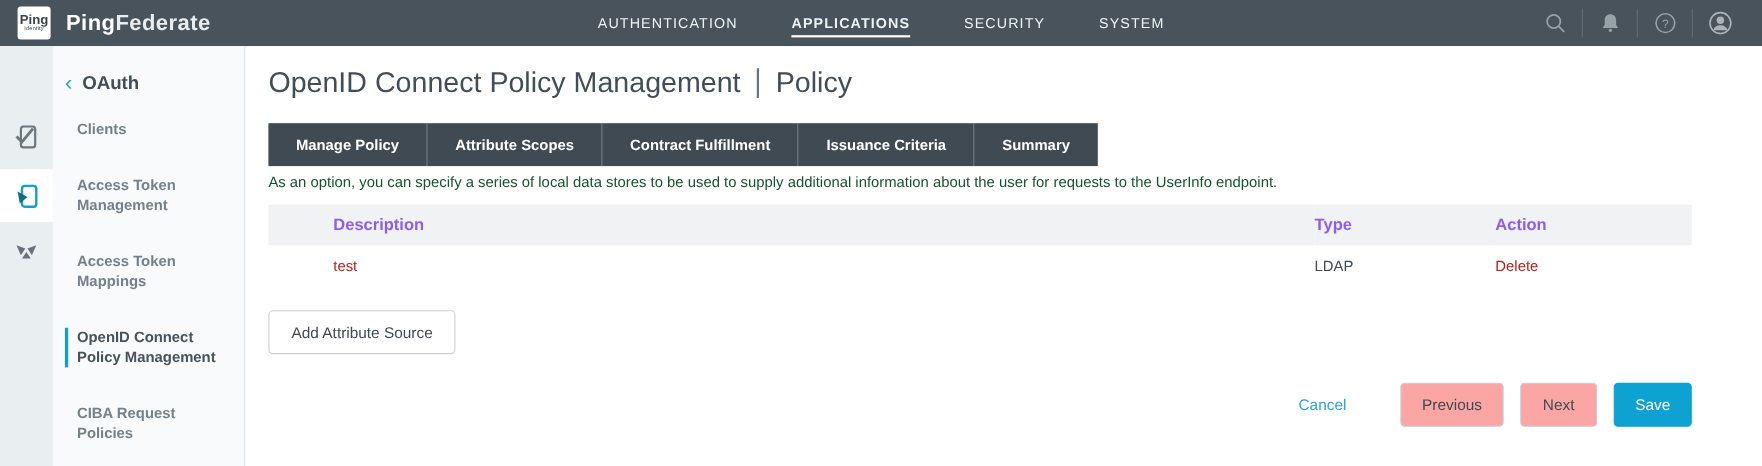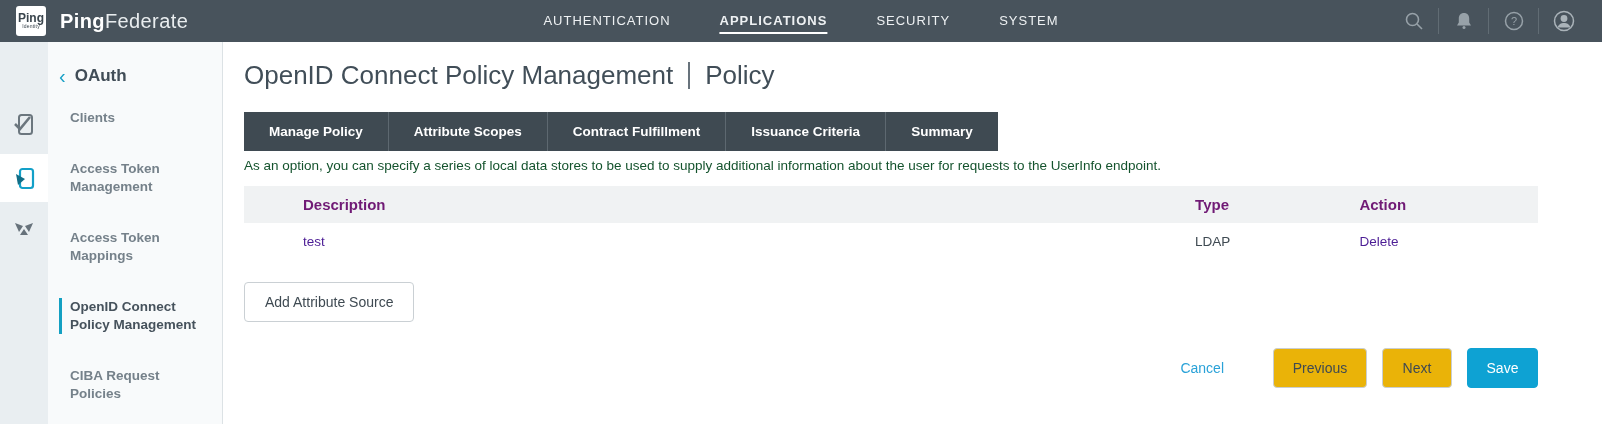--- a/index.html
+++ b/index.html
@@ -9,21 +9,21 @@
 
   
   .topbar { position:absolute; top:0; left:0; right:0; height:42px; background:#48535c;
             display:flex; align-items:center; padding:0 14px; }
   .logo-box { width:30px; height:30px; background:#fff; border-radius:3px; margin-left:2px;
               display:flex; flex-direction:column; align-items:center; justify-content:center; cursor:pointer; }
   .logo-box .lg { font-size:12px; font-weight:700; color:#3a454d; line-height:11px; }
   .logo-box .sm { font-size:5px; color:#3a454d; line-height:5px; letter-spacing:.2px; }
   .brand { margin-left:14px; font-size:20px; color:#fff; letter-spacing:.4px; }
   .brand .b { font-weight:700; }
-  .brand .l { font-weight:400; color:#e9edef; }
+  .brand .l { font-weight:700; color:#e9edef; }
   .topnav { position:absolute; left:50%; top:0; height:42px; transform:translateX(-50%);
             display:flex; align-items:center; gap:49px; }
   .topnav .item { color:#eef1f3; font-size:13px; letter-spacing:1px; cursor:pointer;
                   padding:4px 0; border-bottom:2px solid transparent; }
   .topnav .item.active { font-weight:700; border-bottom-color:#fff; }
   .topbar-icons { margin-left:auto; display:flex; align-items:center; }
   .tb-icon { width:49px; height:42px; display:flex; align-items:center; justify-content:center; cursor:pointer; }
   .tb-sep { width:1px; height:26px; background:#616c74; }
   .tb-icon svg { stroke:#97a1a8; fill:none; }
 
@@ -50,32 +50,32 @@
           padding:0 64px 0 20px; }
   .page-title { margin-top:18px; font-size:26px; font-weight:400; color:#414e58; display:flex; align-items:center; }
   .title-divider { width:0; height:27px; border-left:2px solid #68737c; margin:0 15px; }
   .tabs { margin-top:21px; display:flex; }
   .tab { background:#3f4a52; color:#fff; font-size:13.5px; height:39px; display:flex; align-items:center;
          padding:0 25px; border-left:1px solid #5d6870; cursor:pointer; white-space:nowrap;font-weight:bold; }
   .tab:first-child { border-left:none; }
   .tab.active { background:#82929e; }
   .desc { margin-top:7px; font-size:13.5px; color:#14532d; }
   table.src { margin-top:13px; width:100%; border-collapse:collapse; table-layout:fixed; }
-  table.src th { background:#f0f2f3; text-align:left; font-size:15px; color:#701a75;
+  table.src th { background:#f0f2f3; text-align:left; font-size:15px; color:#8b5cf6;
                  padding:10px 0; font-weight:700; }
   table.src th:first-child, table.src td:first-child { padding-left:59px; }
   table.src td { padding:11px 0; font-size:13.5px; color:#3f4a52; }
-  a.blue-link { color:#4c1d95; text-decoration:none; cursor:pointer; }
+  a.blue-link { color:#b91c1c; text-decoration:none; cursor:pointer; }
   .add-btn { margin-top:22px; display:inline-block; padding:11px 20px; font-size:14px; color:#3f4a52;
              background:#fff; border:1px solid #cad0d4; border-radius:4px; cursor:pointer;
              font-family:"Liberation Sans",sans-serif;text-align:center; }
   .footer { margin-top:26px; display:flex; justify-content:flex-end; align-items:center; }
   .cancel-link { color:#2aa2d8; font-size:14px; margin-right:34px; cursor:pointer; }
   .btn { padding:11px 0; width:94px; text-align:center; border:1px solid #c9ced2; border-radius:4px;
-         background:#eab308; font-size:14px; color:#3f4a52; cursor:pointer; margin-left:15px;
+         background:#fca5a5; font-size:14px; color:#3f4a52; cursor:pointer; margin-left:15px;
          font-family:"Liberation Sans",sans-serif; }
   .btn.next { width:70px; }
   .btn.primary { background:#0ea2d3; border-color:#0ea2d3; color:#fff; width:71px; }
 </style>
 </head>
 <body>
 
 <div class="app">
 
   <div class="topbar">

